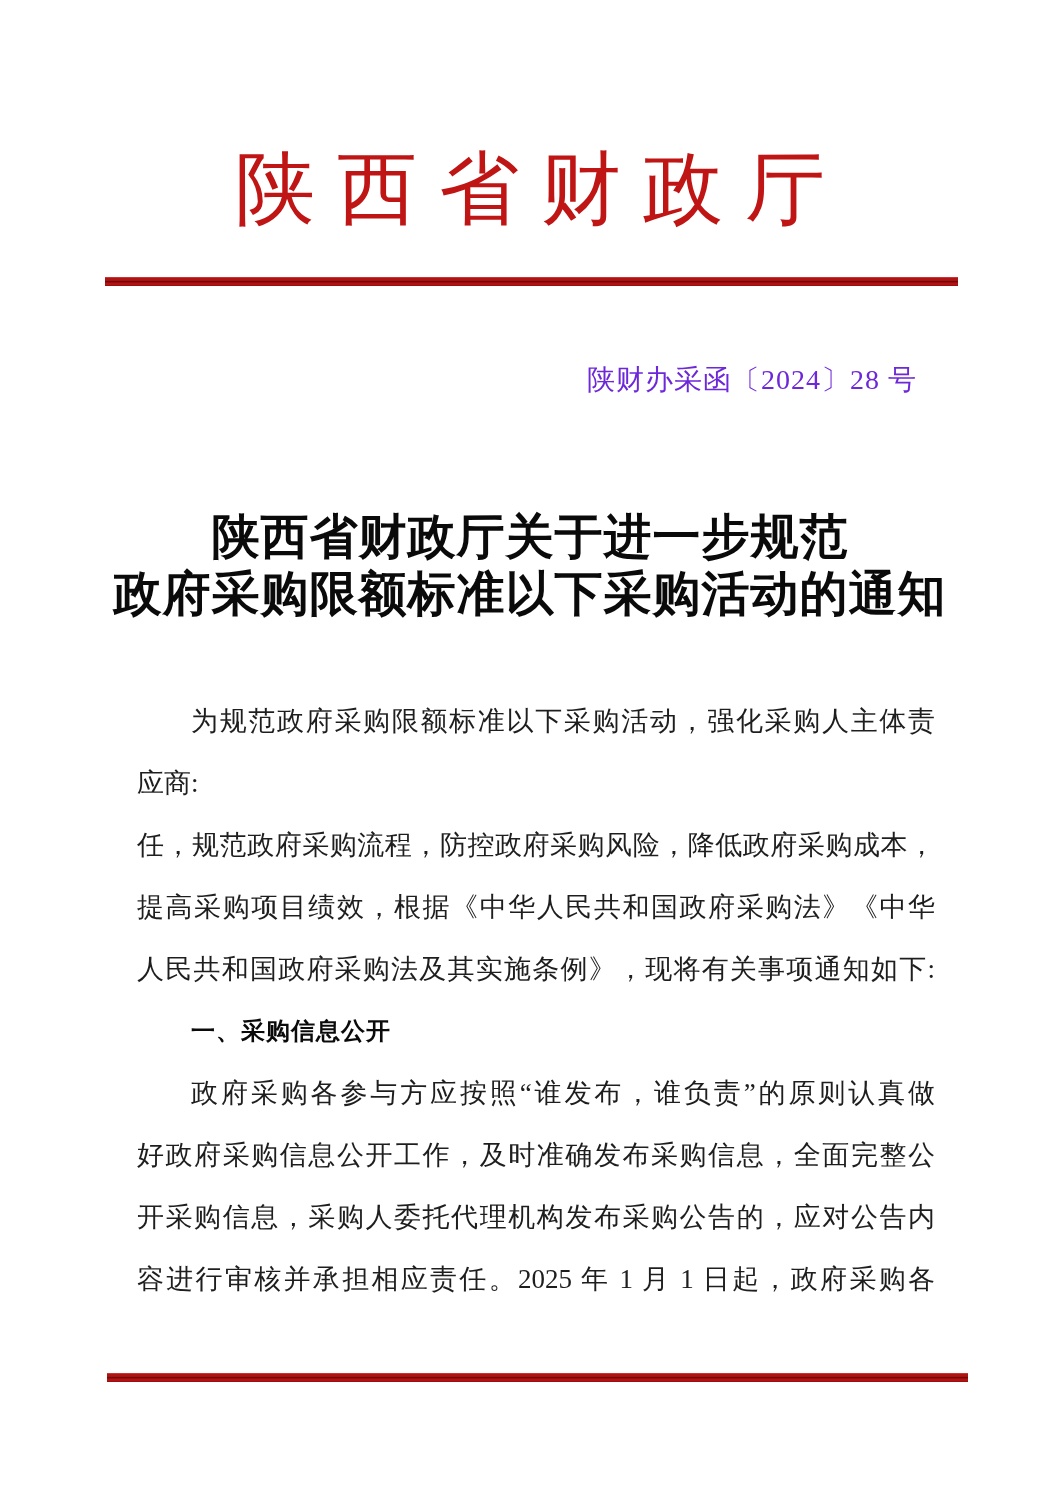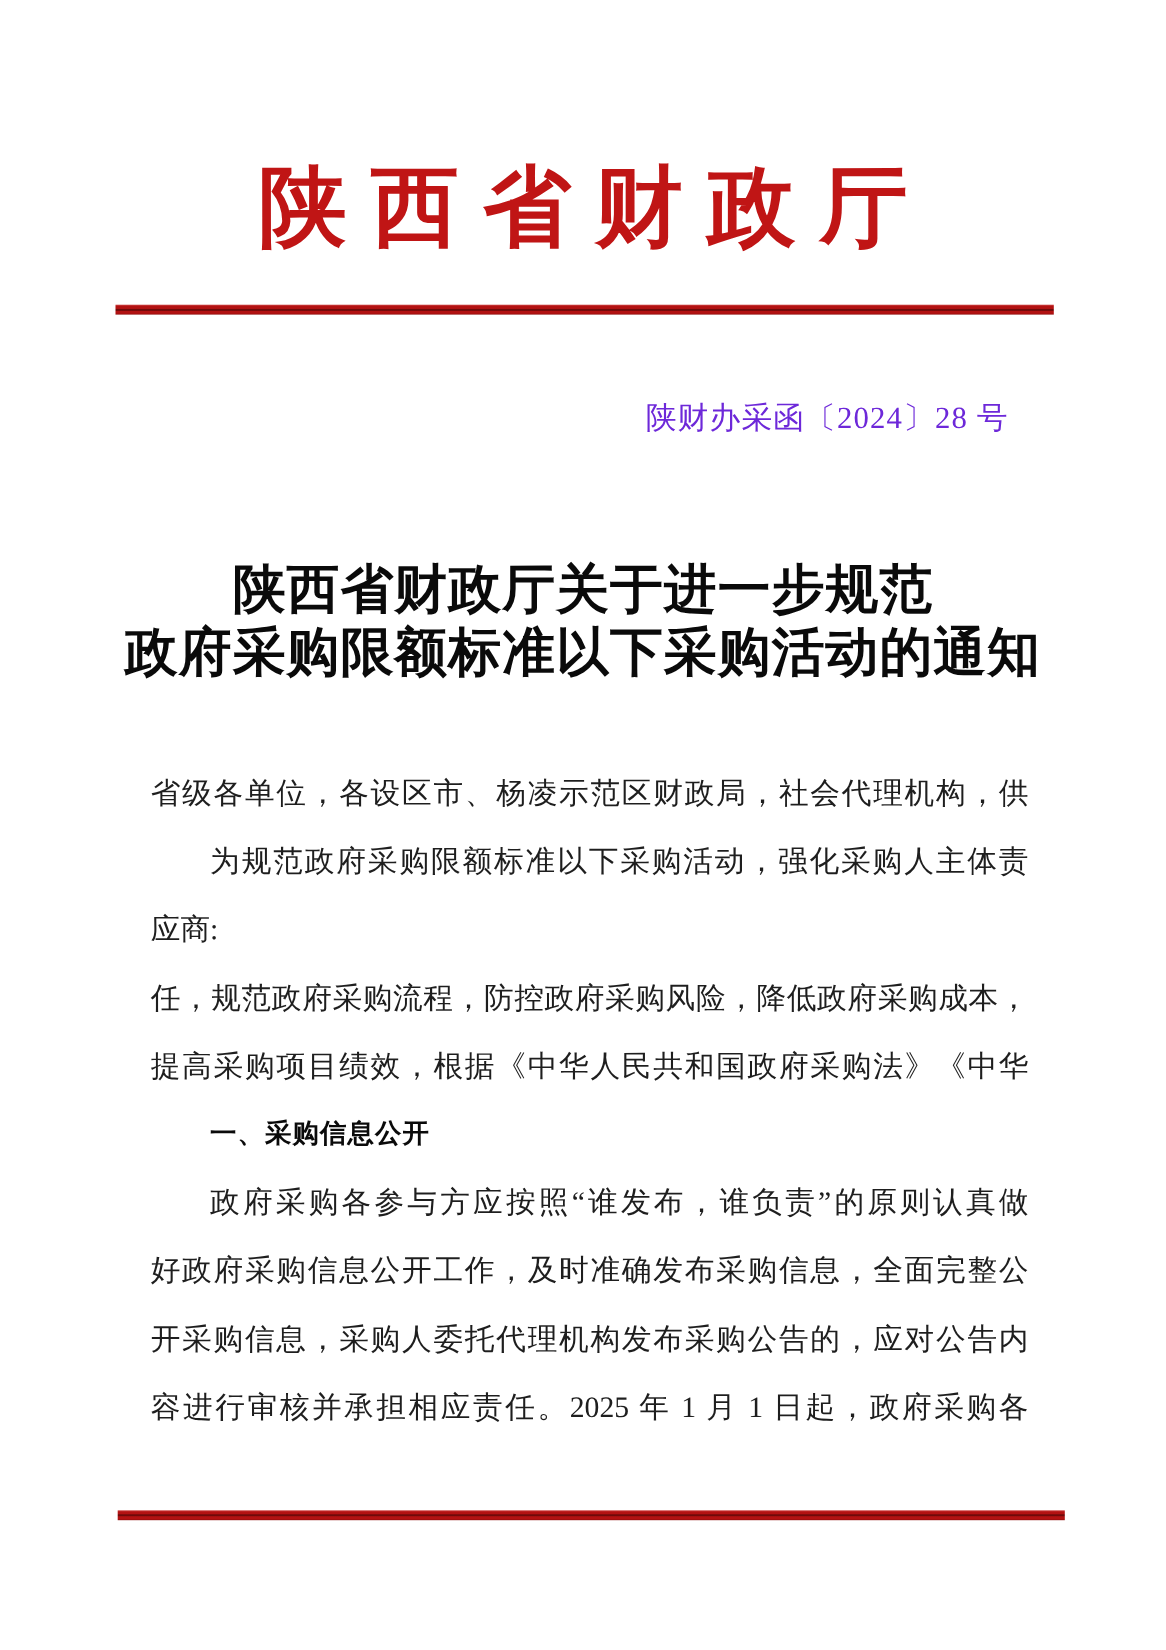--- a/index.html
+++ b/index.html
@@ -18,21 +18,21 @@
   }
   
   .letterhead {
     position: absolute;
     top: 143px;
     left: 0;
     width: 100%;
     text-align: center;
     font-size: 80px;
     line-height: 1.15;
-    font-weight: bold;
+    font-weight: normal;
     color: var(--accent-red, #c01515);
     letter-spacing: 22px;
     padding-left: 22px;
     box-sizing: border-box;
     white-space: nowrap;
   }
   
   .rule {
     position: absolute;
     height: 9px;
@@ -106,25 +106,25 @@
   <div class="rule rule-top"></div>
 
   <div class="doc-number">陕财办采函〔2024〕28 号</div>
 
   <div class="title-block">
     <div>陕西省财政厅关于进一步规范</div>
     <div>政府采购限额标准以下采购活动的通知</div>
   </div>
 
   <div class="body-block">
-    <div class="bline fill">省级各单位，各设区市、杨凌示范区财政局，社会代理机构，供</div>
     <div class="bline fill indent">为规范政府采购限额标准以下采购活动，强化采购人主体责</div>
     <div class="bline">应商:</div>
     <div class="bline fill">任，规范政府采购流程，防控政府采购风险，降低政府采购成本，</div>
     <div class="bline fill">提高采购项目绩效，根据《中华人民共和国政府采购法》《中华</div>
+    <div class="bline fill">人民共和国政府采购法及其实施条例》，现将有关事项通知如下:</div>
     <div class="bline heading indent">一、采购信息公开</div>
     <div class="bline fill indent">政府采购各参与方应按照“谁发布，谁负责”的原则认真做</div>
     <div class="bline fill">好政府采购信息公开工作，及时准确发布采购信息，全面完整公</div>
     <div class="bline fill">开采购信息，采购人委托代理机构发布采购公告的，应对公告内</div>
     <div class="bline fill">容进行审核并承担相应责任。2025 年 1 月 1 日起，政府采购各</div>
   </div>
 
   <div class="rule rule-bottom"></div>
 
 </div>

